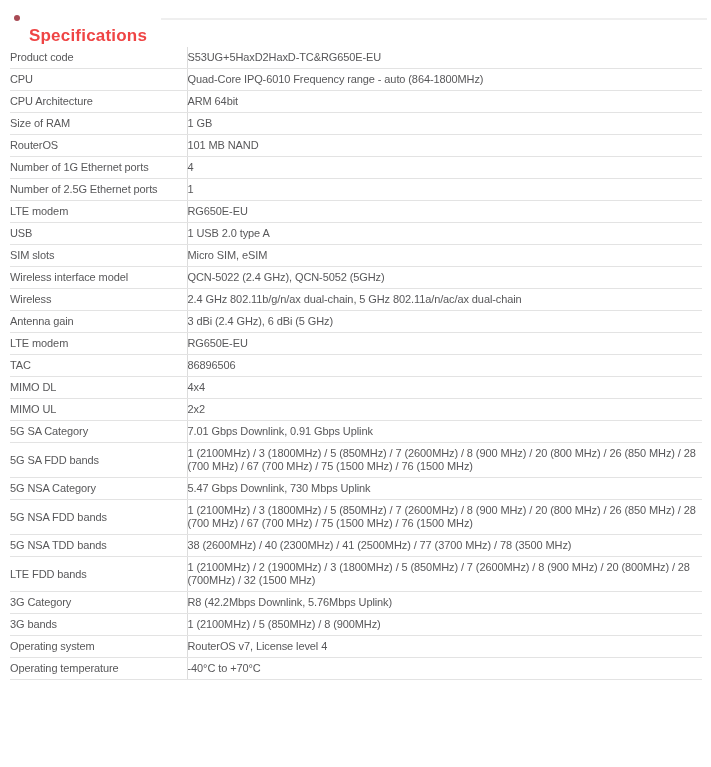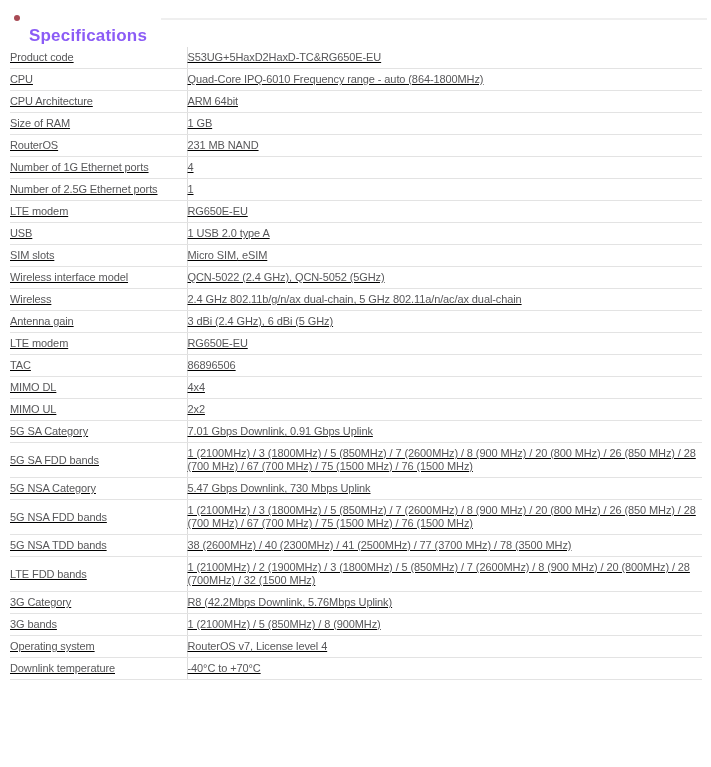--- a/index.html
+++ b/index.html
@@ -14,30 +14,30 @@
   
   .section-header {
     display: flex; align-items: center;
     padding-left: 14px; height: 24px; position: relative;
   }
   .bullet {
     width: 6px; height: 6px; border-radius: 50%;
     background: #a84a54; margin-right: 9px; flex: 0 0 auto;
   }
   .section-title {
-    font-size: 17px; font-weight: bold; color: #8b5cf6;
+    font-size: 17px; font-weight: bold; color: #ef4444;
     letter-spacing: 0.2px; white-space: nowrap; margin-top: 36px;
   }
   .header-rule {
     flex: 1 1 auto; height: 2px; background: #efefef;
     margin-left: 14px; margin-right: 4px; margin-top: 2px;
   }
 
   
-  .spec-table-wrap { margin: 17px 9px 0 10px; text-decoration: underline; }
+  .spec-table-wrap { margin: 17px 9px 0 10px; }
   table.spec-table {
     width: 100%; border-collapse: collapse; table-layout: fixed;
   }
   table.spec-table td {
     font-size: 11px; line-height: 13px; color: #58585a;
     vertical-align: middle;
     border-bottom: 1px solid #e3e3e3;
     padding: 4px 6px 4px 0;
     letter-spacing: -0.1px;
   }
@@ -73,21 +73,21 @@
           <tr>
             <td class="spec-label">CPU Architecture</td>
             <td class="spec-value">ARM 64bit</td>
           </tr>
           <tr>
             <td class="spec-label">Size of RAM</td>
             <td class="spec-value">1 GB</td>
           </tr>
           <tr>
             <td class="spec-label">RouterOS</td>
-            <td class="spec-value">231 MB NAND</td>
+            <td class="spec-value">101 MB NAND</td>
           </tr>
           <tr>
             <td class="spec-label">Number of 1G Ethernet ports</td>
             <td class="spec-value">4</td>
           </tr>
           <tr>
             <td class="spec-label">Number of 2.5G Ethernet ports</td>
             <td class="spec-value">1</td>
           </tr>
           <tr>
@@ -160,20 +160,20 @@
           </tr>
           <tr>
             <td class="spec-label">3G bands</td>
             <td class="spec-value">1 (2100MHz) / 5 (850MHz) / 8 (900MHz)</td>
           </tr>
           <tr>
             <td class="spec-label">Operating system</td>
             <td class="spec-value">RouterOS v7, License level 4</td>
           </tr>
           <tr>
-            <td class="spec-label">Downlink temperature</td>
+            <td class="spec-label">Operating temperature</td>
             <td class="spec-value">-40°C to +70°C</td>
           </tr>
         </tbody>
     </table>
   </div>
 
 </div>
 
 </body></html>

